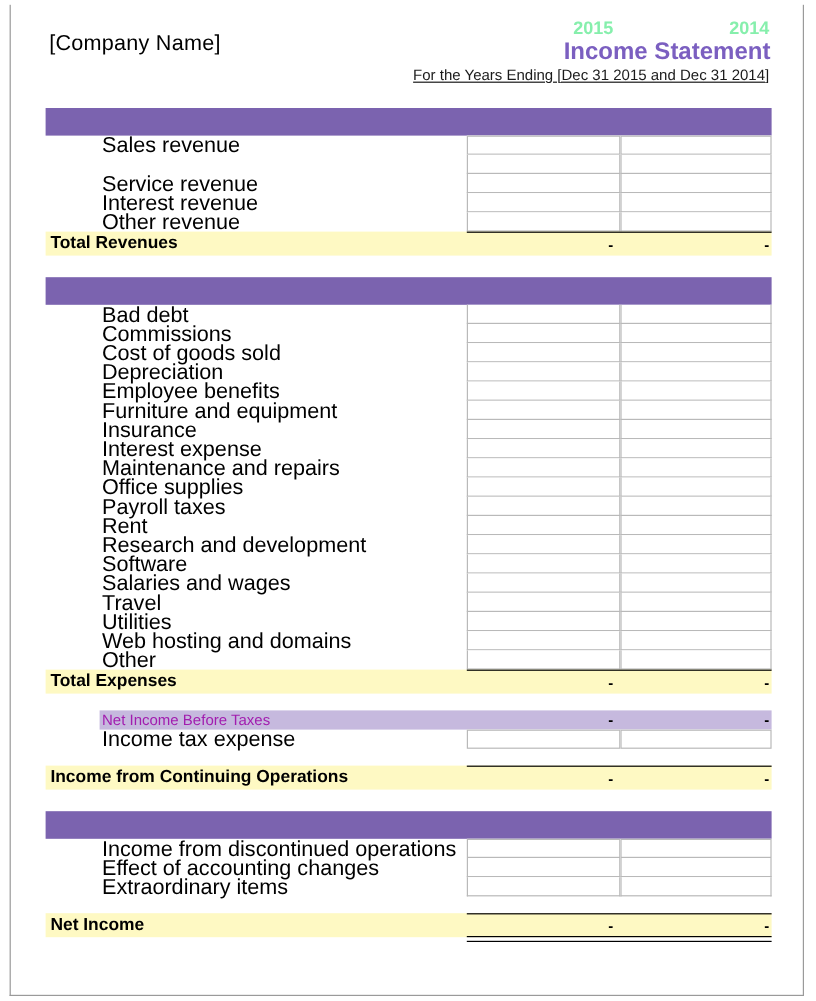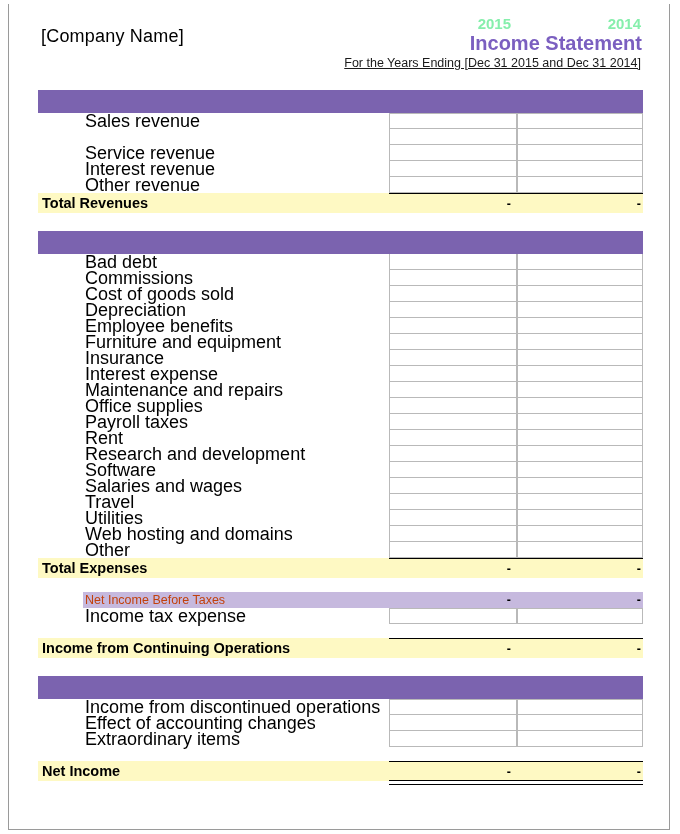--- a/index.html
+++ b/index.html
@@ -184,21 +184,21 @@
     width: 560px;
     height: 16px;
     background: #c6b9de;
   }
   .band-sub .s-label {
     position: absolute;
     left: 47px;
     top: 0px;
     line-height: 16px;
     font-size: 12.5px;
-    color: #c2410c;
+    color: #a21caf;
     white-space: nowrap;
   }
   .band-sub .s-val {
     position: absolute;
     top: 0px;
     line-height: 16px;
     font-size: 12.5px;
     font-weight: bold;
     color: #000000;
     text-align: right;

